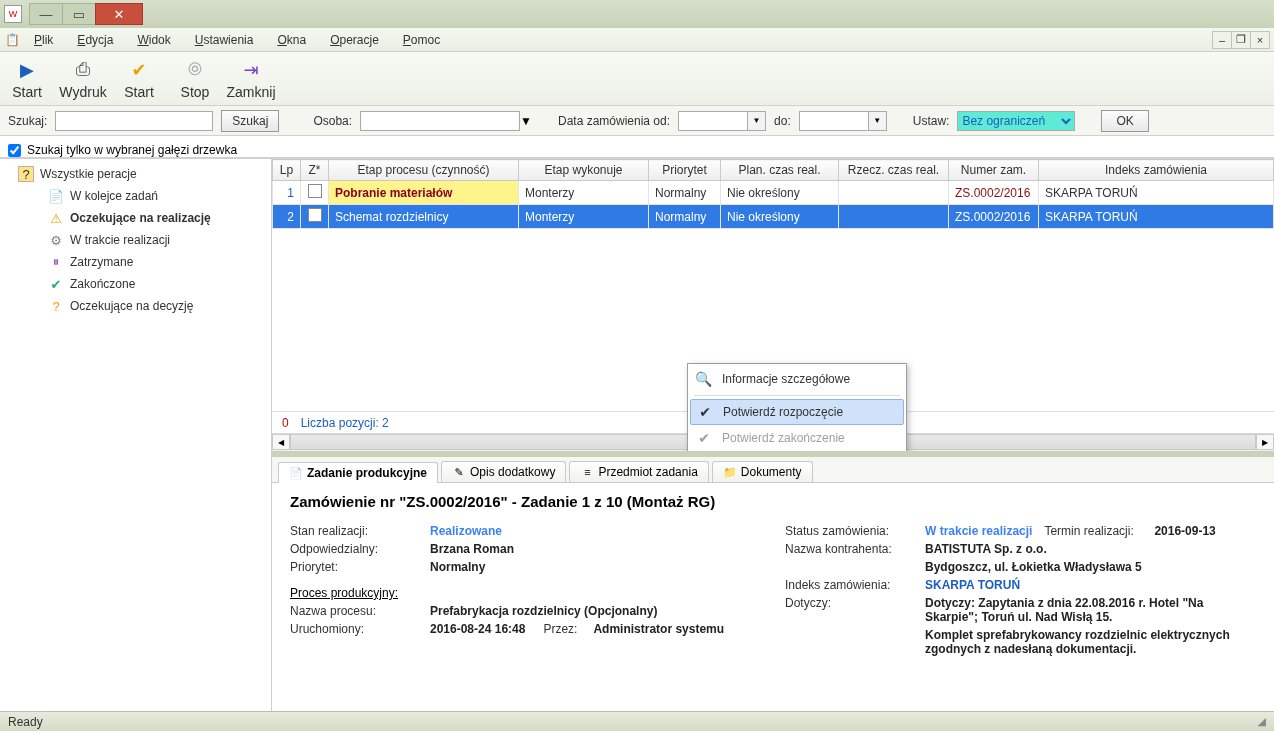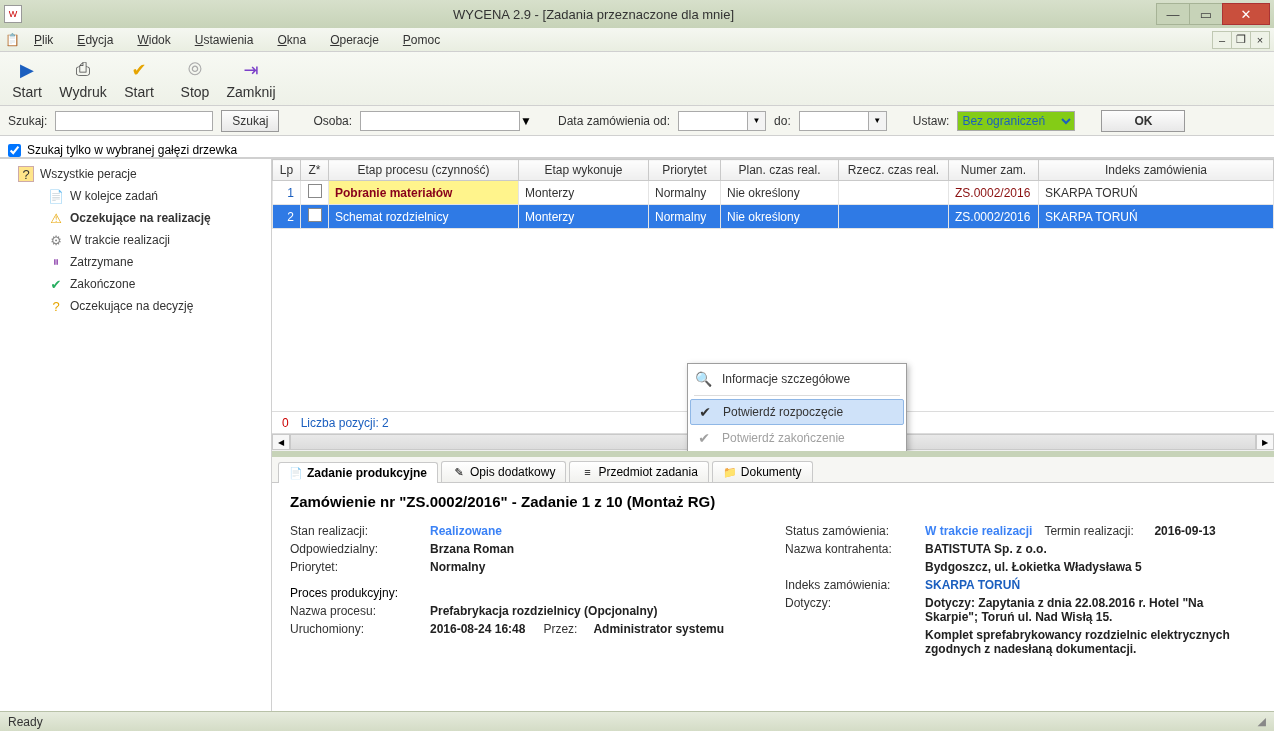--- a/index.html
+++ b/index.html
@@ -27,22 +27,22 @@
 
 .toolbar { height: 54px; background: linear-gradient(#f7f9f3,#eef1e8); border-bottom:1px solid #d0d0d0; display:flex; align-items:center; padding:4px 6px; gap:14px; }
 .toolbar .tbtn { display:flex; flex-direction:column; align-items:center; width:42px; cursor:default;}
 .toolbar .tbtn .ico { width:24px; height:24px; display:flex;align-items:center;justify-content:center; font-size:18px;}
 .toolbar .tbtn .lbl { font-size:14px; color:#333; margin-top:2px;}
 
 
 .filterbar { height:30px; background:#f5f6f0; border-bottom:1px solid #d0d0d0; display:flex; align-items:center; padding:0 8px; gap:8px; }
 .filterbar label { color:#333; }
 .filterbar input[type=text] { border:1px solid #aaa; height:20px; padding:0 4px; }
-.filterbar select { border:1px solid #aaa; height:20px; background:#84cc16; }
-.filterbar .btn { border:1px solid #999; background:linear-gradient(#fdfdfd,#e8e8e8); height:22px; padding:0 32px; font-weight:bold; color:#333;}
+.filterbar select { border:1px solid #aaa; height:20px; background:#5eead4; }
+.filterbar .btn { border:1px solid #999; background:linear-gradient(#fdfdfd,#e8e8e8); height:22px; padding:0 14px; font-weight:normal; color:#333;}
 .filterbar .btn.small { font-weight:normal; padding:0 10px;}
 .filterbar .combo { display:flex; align-items:center; }
 .filterbar .combo input { width:160px; }
 .filterbar .combo .arrow, .filterbar select { }
 .dateinput { display:flex; align-items:center; }
 .dateinput input { width:70px; }
 .dateinput .dd { width:18px;height:20px;border:1px solid #aaa;border-left:none;display:flex;align-items:center;justify-content:center;background:#f3f3f3;font-size:8px;}
 
 
 .filterbar2 { height:22px; background:#fff; border-bottom:1px solid #d0d0d0; display:flex; align-items:flex-end; padding:0 8px; gap:4px;}
@@ -84,40 +84,39 @@
 
 .details { flex:1; padding:10px 18px; background:#fff; overflow:auto;}
 .details .big { font-size:15px; font-weight:bold; margin-bottom:10px; }
 .details .cols { display:flex; gap:24px; }
 .details .col { flex:1; }
 .details .fld { display:flex; margin:4px 0; }
 .details .fld .k { min-width:140px; color:#333; }
 .details .fld .v { font-weight:bold; color:#222; }
 .details .fld .v.red { color:#3b82f6; }
 .details .fld .v.blue { color:#1b5fbf; }
-.details .sect { margin:12px 0 4px; }
+.details .sect { text-decoration:underline; margin:12px 0 4px; }
 
 
 .ctxmenu { position:absolute; left:415px; top:204px; width:220px; background:#fff; border:1px solid #9e9e9e; box-shadow:2px 2px 6px rgba(0,0,0,0.25); z-index:50; padding:2px;}
 .ctxmenu .citem { display:flex; align-items:center; height:26px; padding:0 8px 0 4px; gap:8px; color:#333; cursor:default;}
 .ctxmenu .citem .cico { width:20px; display:flex;align-items:center;justify-content:center; font-size:14px;}
 .ctxmenu .citem.sel { background:#cfe2f9; border:1px solid #8fb7e6; border-radius:2px;}
 .ctxmenu .citem.dis { color:#a0a0a0; }
 .ctxmenu .sep { height:1px; background:#dcdcdc; margin:3px 4px; }
 
 .statusbar { height:20px; background:linear-gradient(#e6ebdd,#d4dcc6); border-top:1px solid #b8c1a8; display:flex; align-items:center; padding:0 8px; color:#333;}
 .statusbar .grip { margin-left:auto; color:#888; font-size:11px;}
 .checkbox-cell { width:14px;height:14px;border:1px solid #888;display:inline-block;background:#fff;}
 </style>
 </head>
 <body>
 
 <div class="titlebar">
   <div class="app-icon">W</div>
-  <div class="title">WYCENA 2.9 - [Zadania przeznaczone dla mnie]</div>
   <div class="winbtns">
     <div class="winbtn min">—</div>
     <div class="winbtn max">▭</div>
     <div class="winbtn close">✕</div>
   </div>
 </div>
 
 <div class="menubar">
   <div class="menu-icon">📋</div>
   <div class="menuitems" id="menuitems">

